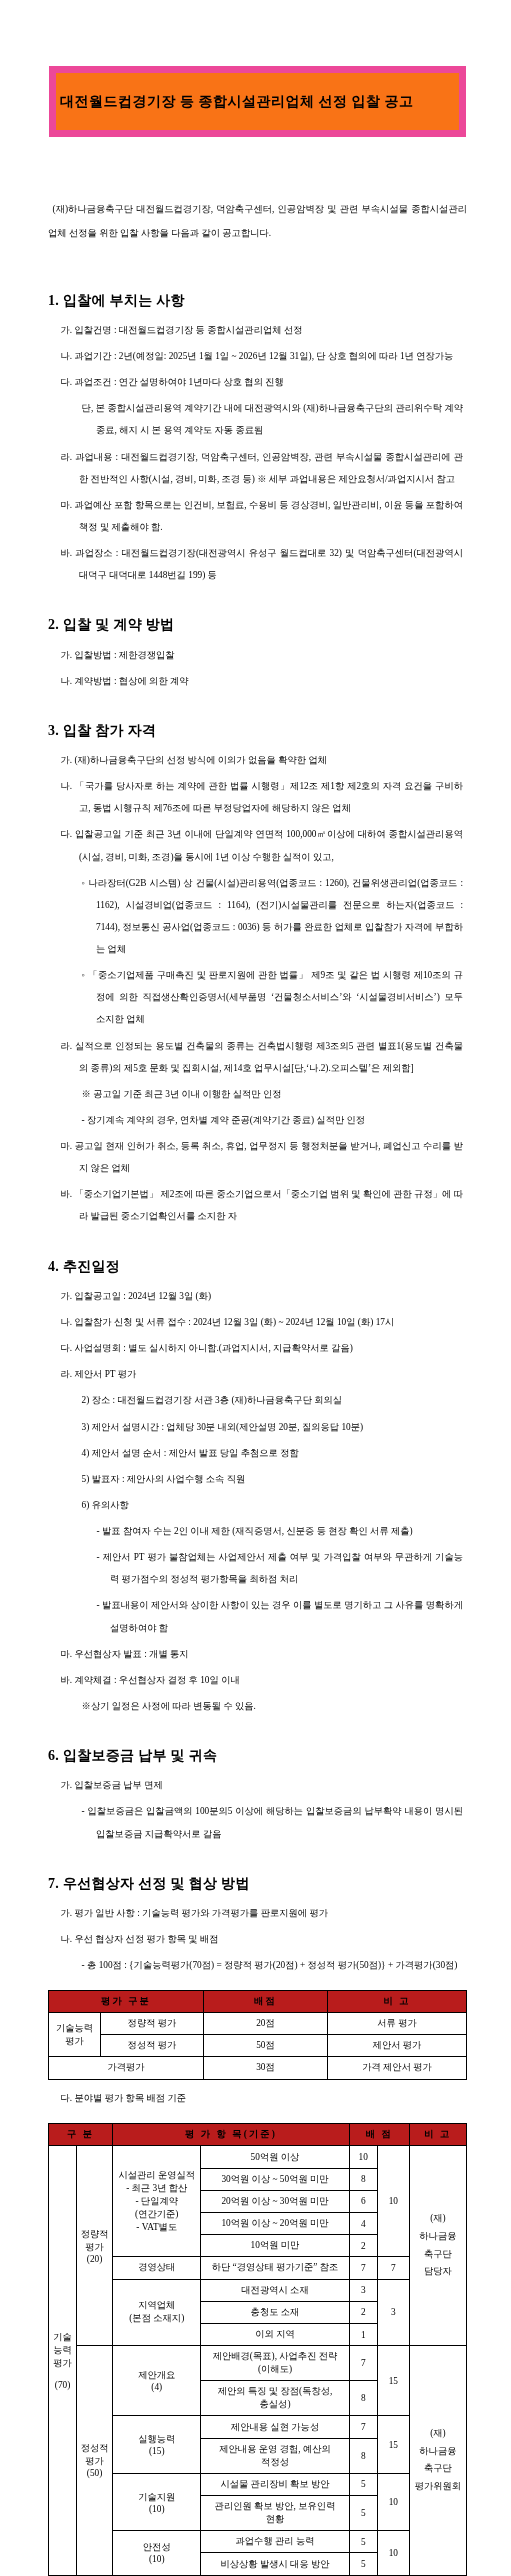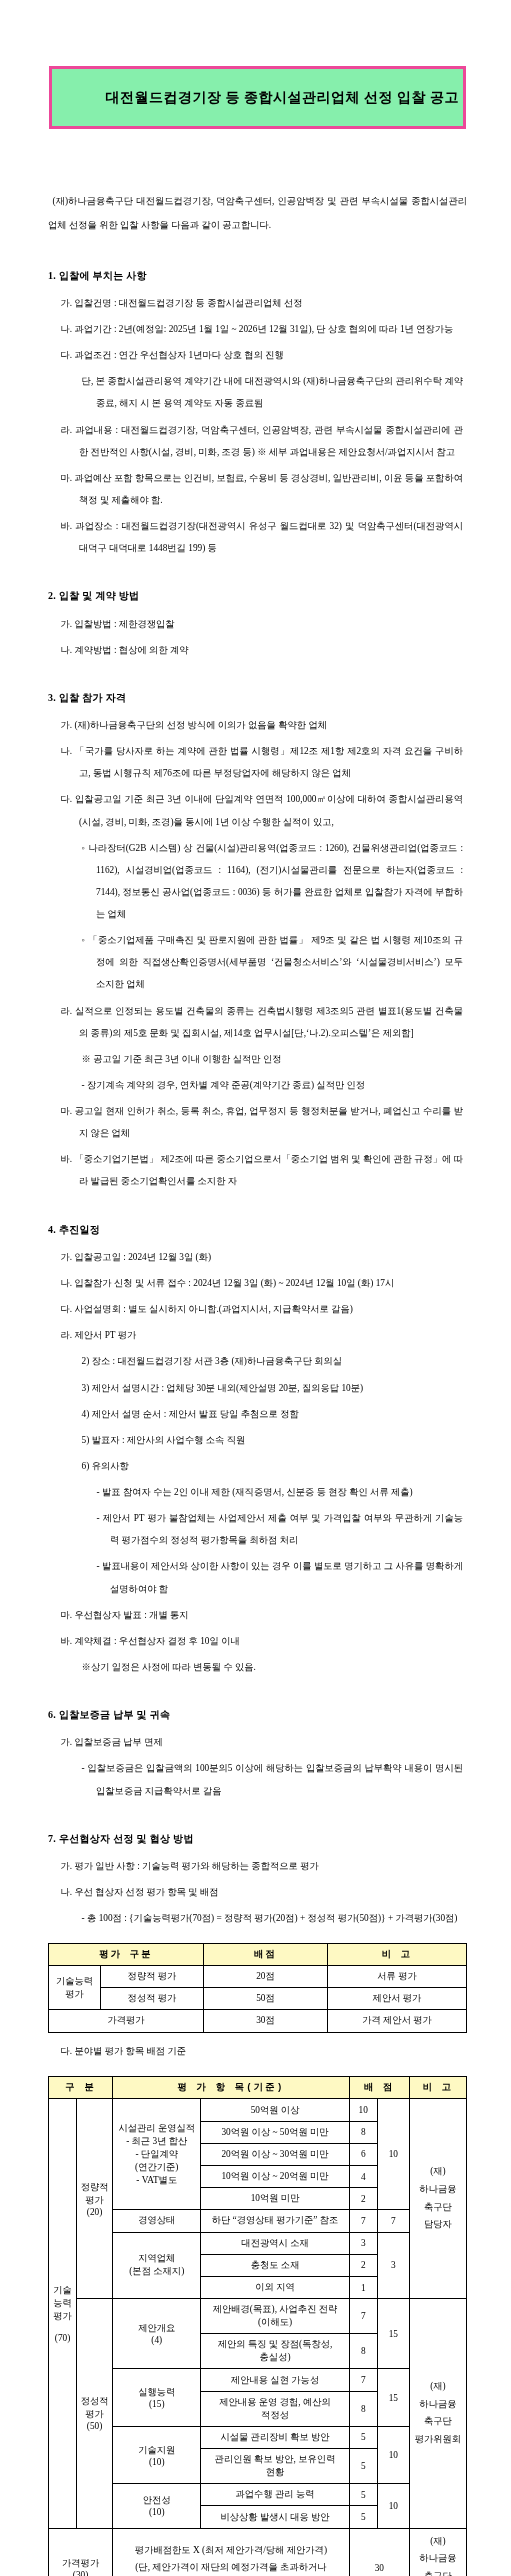--- a/index.html
+++ b/index.html
@@ -3,41 +3,41 @@
 <meta charset="utf-8">
 <style>
   html,body{margin:0;padding:0;background:#ffffff;}
   .page{
     width:511px;height:3618px;overflow:hidden;box-sizing:border-box;
     padding:66px 44px 20.6px 48px;background:#fff;color:#000;
     font-family:"Liberation Serif","DejaVu Serif",serif;
     font-size:9.3px;
   }
   .title-box{
-    border:3px solid #ec4899;background:#86efac;
-    text-align:right;padding:19.6px 4.1px;
+    border:7px solid #ec4899;background:#f97316;
+    text-align:left;padding:19.6px 4.1px;
     font-size:14px;font-weight:bold;letter-spacing:0.5px;
     margin:0 1px 61px 1px;
   }
-  .intro{margin:0 0 31px 0;line-height:2.55;text-align:justify;text-indent:4.6px;}
-  h2.sec{font-size:10px;font-weight:bold;margin:30px 0 9.3px 0;letter-spacing:0.3px;}
+  .intro{margin:0 0 46px 0;line-height:2.55;text-align:justify;text-indent:4.6px;}
+  h2.sec{font-size:14px;font-weight:bold;margin:30px 0 9.3px 0;letter-spacing:0.3px;}
   .sec-block{margin:0;}
   .ln{margin:4px;line-height:2.38;text-align:justify;}
   .ind1{padding-left:27px;text-indent:-18.5px;}
   .ind2{padding-left:44px;text-indent:-14.4px;}
   .ind3{padding-left:58px;text-indent:-13.4px;}
   table.doc-table{
     width:100%;table-layout:fixed;border-collapse:collapse;
     border:1px solid #000;font-size:9.3px;
   }
   .doc-table td,.doc-table th{
     border:0.8px solid #000;padding:4.1px 3.1px;text-align:center;
     vertical-align:middle;word-break:keep-all;overflow-wrap:break-word;
   }
-  .doc-table th{background:#fef9c3;font-weight:bold;letter-spacing:2.1px;font-family:Liberation Mono, monospace;}
+  .doc-table th{background:#b91c1c;font-weight:bold;letter-spacing:2.1px;}
   .t1{margin:13.4px 0 7.2px 0;}
   .t2{margin:14.4px 0 11.3px 0;border-top:1.5px solid #000;}
   .vlab{white-space:pre-line;margin-left:15px;}
   .glab{text-align:left;padding-left:6.2px;white-space:pre-line;}
   .crit{text-align:left;padding-left:6.2px;}
   .num{text-align:center;}
   .note{white-space:pre-line;line-height:1.9;}
 </style>
 </head>
 <body>
@@ -48,21 +48,21 @@
     <span>대전월드컵경기장 등 종합시설관리업체 선정 입찰 공고</span>
   </div>
 
   <p class="intro">(재)하나금융축구단 대전월드컵경기장, 덕암축구센터, 인공암벽장 및 관련 부속시설물 종합시설관리업체 선정을 위한 입찰 사항을 다음과 같이 공고합니다.</p>
 
   <section class="sec-block">
     <h2 class="sec">1. 입찰에 부치는 사항</h2>
     <div>
         <p class="ln ind1">가. 입찰건명 : 대전월드컵경기장 등 종합시설관리업체 선정</p>
         <p class="ln ind1">나. 과업기간 : 2년(예정일: 2025년 1월 1일 ~ 2026년 12월 31일), 단 상호 협의에 따라 1년 연장가능</p>
-        <p class="ln ind1">다. 과업조건 : 연간 우선협상자 1년마다 상호 협의 진행</p>
+        <p class="ln ind1">다. 과업조건 : 연간 설명하여야 1년마다 상호 협의 진행</p>
         <p class="ln ind2">단, 본 종합시설관리용역 계약기간 내에 대전광역시와 (재)하나금융축구단의 관리위수탁 계약 종료, 해지 시 본 용역 계약도 자동 종료됨</p>
         <p class="ln ind1">라. 과업내용 : 대전월드컵경기장, 덕암축구센터, 인공암벽장, 관련 부속시설물 종합시설관리에 관한 전반적인 사항(시설, 경비, 미화, 조경 등) ※ 세부 과업내용은 제안요청서/과업지시서 참고</p>
         <p class="ln ind1">마. 과업예산 포함 항목으로는 인건비, 보험료, 수용비 등 경상경비, 일반관리비, 이윤 등을 포함하여 책정 및 제출해야 함.</p>
         <p class="ln ind1">바. 과업장소 : 대전월드컵경기장(대전광역시 유성구 월드컵대로 32) 및 덕암축구센터(대전광역시 대덕구 대덕대로 1448번길 199) 등</p>
       </div>
   </section>
 
   <section class="sec-block">
     <h2 class="sec">2. 입찰 및 계약 방법</h2>
     <div>
@@ -113,21 +113,21 @@
     <h2 class="sec">6. 입찰보증금 납부 및 귀속</h2>
     <div>
         <p class="ln ind1">가. 입찰보증금 납부 면제</p>
         <p class="ln ind2">- 입찰보증금은 입찰금액의 100분의5 이상에 해당하는 입찰보증금의 납부확약 내용이 명시된 입찰보증금 지급확약서로 갈음</p>
       </div>
   </section>
 
   <section class="sec-block">
     <h2 class="sec">7. 우선협상자 선정 및 협상 방법</h2>
     <div>
-        <p class="ln ind1">가. 평가 일반 사항 : 기술능력 평가와 해당하는 종합적으로 평가</p>
+        <p class="ln ind1">가. 평가 일반 사항 : 기술능력 평가와 가격평가를 판로지원에 평가</p>
         <p class="ln ind1">나. 우선 협상자 선정 평가 항목 및 배점</p>
         <p class="ln ind2">- 총 100점 : {기술능력평가(70점) = 정량적 평가(20점) + 정성적 평가(50점)} + 가격평가(30점)</p>
       </div>
 
     <table class="doc-table t1">
       <colgroup>
           <col style="width:52px">
           <col style="width:103px">
           <col style="width:124px">
           <col style="width:139px">

